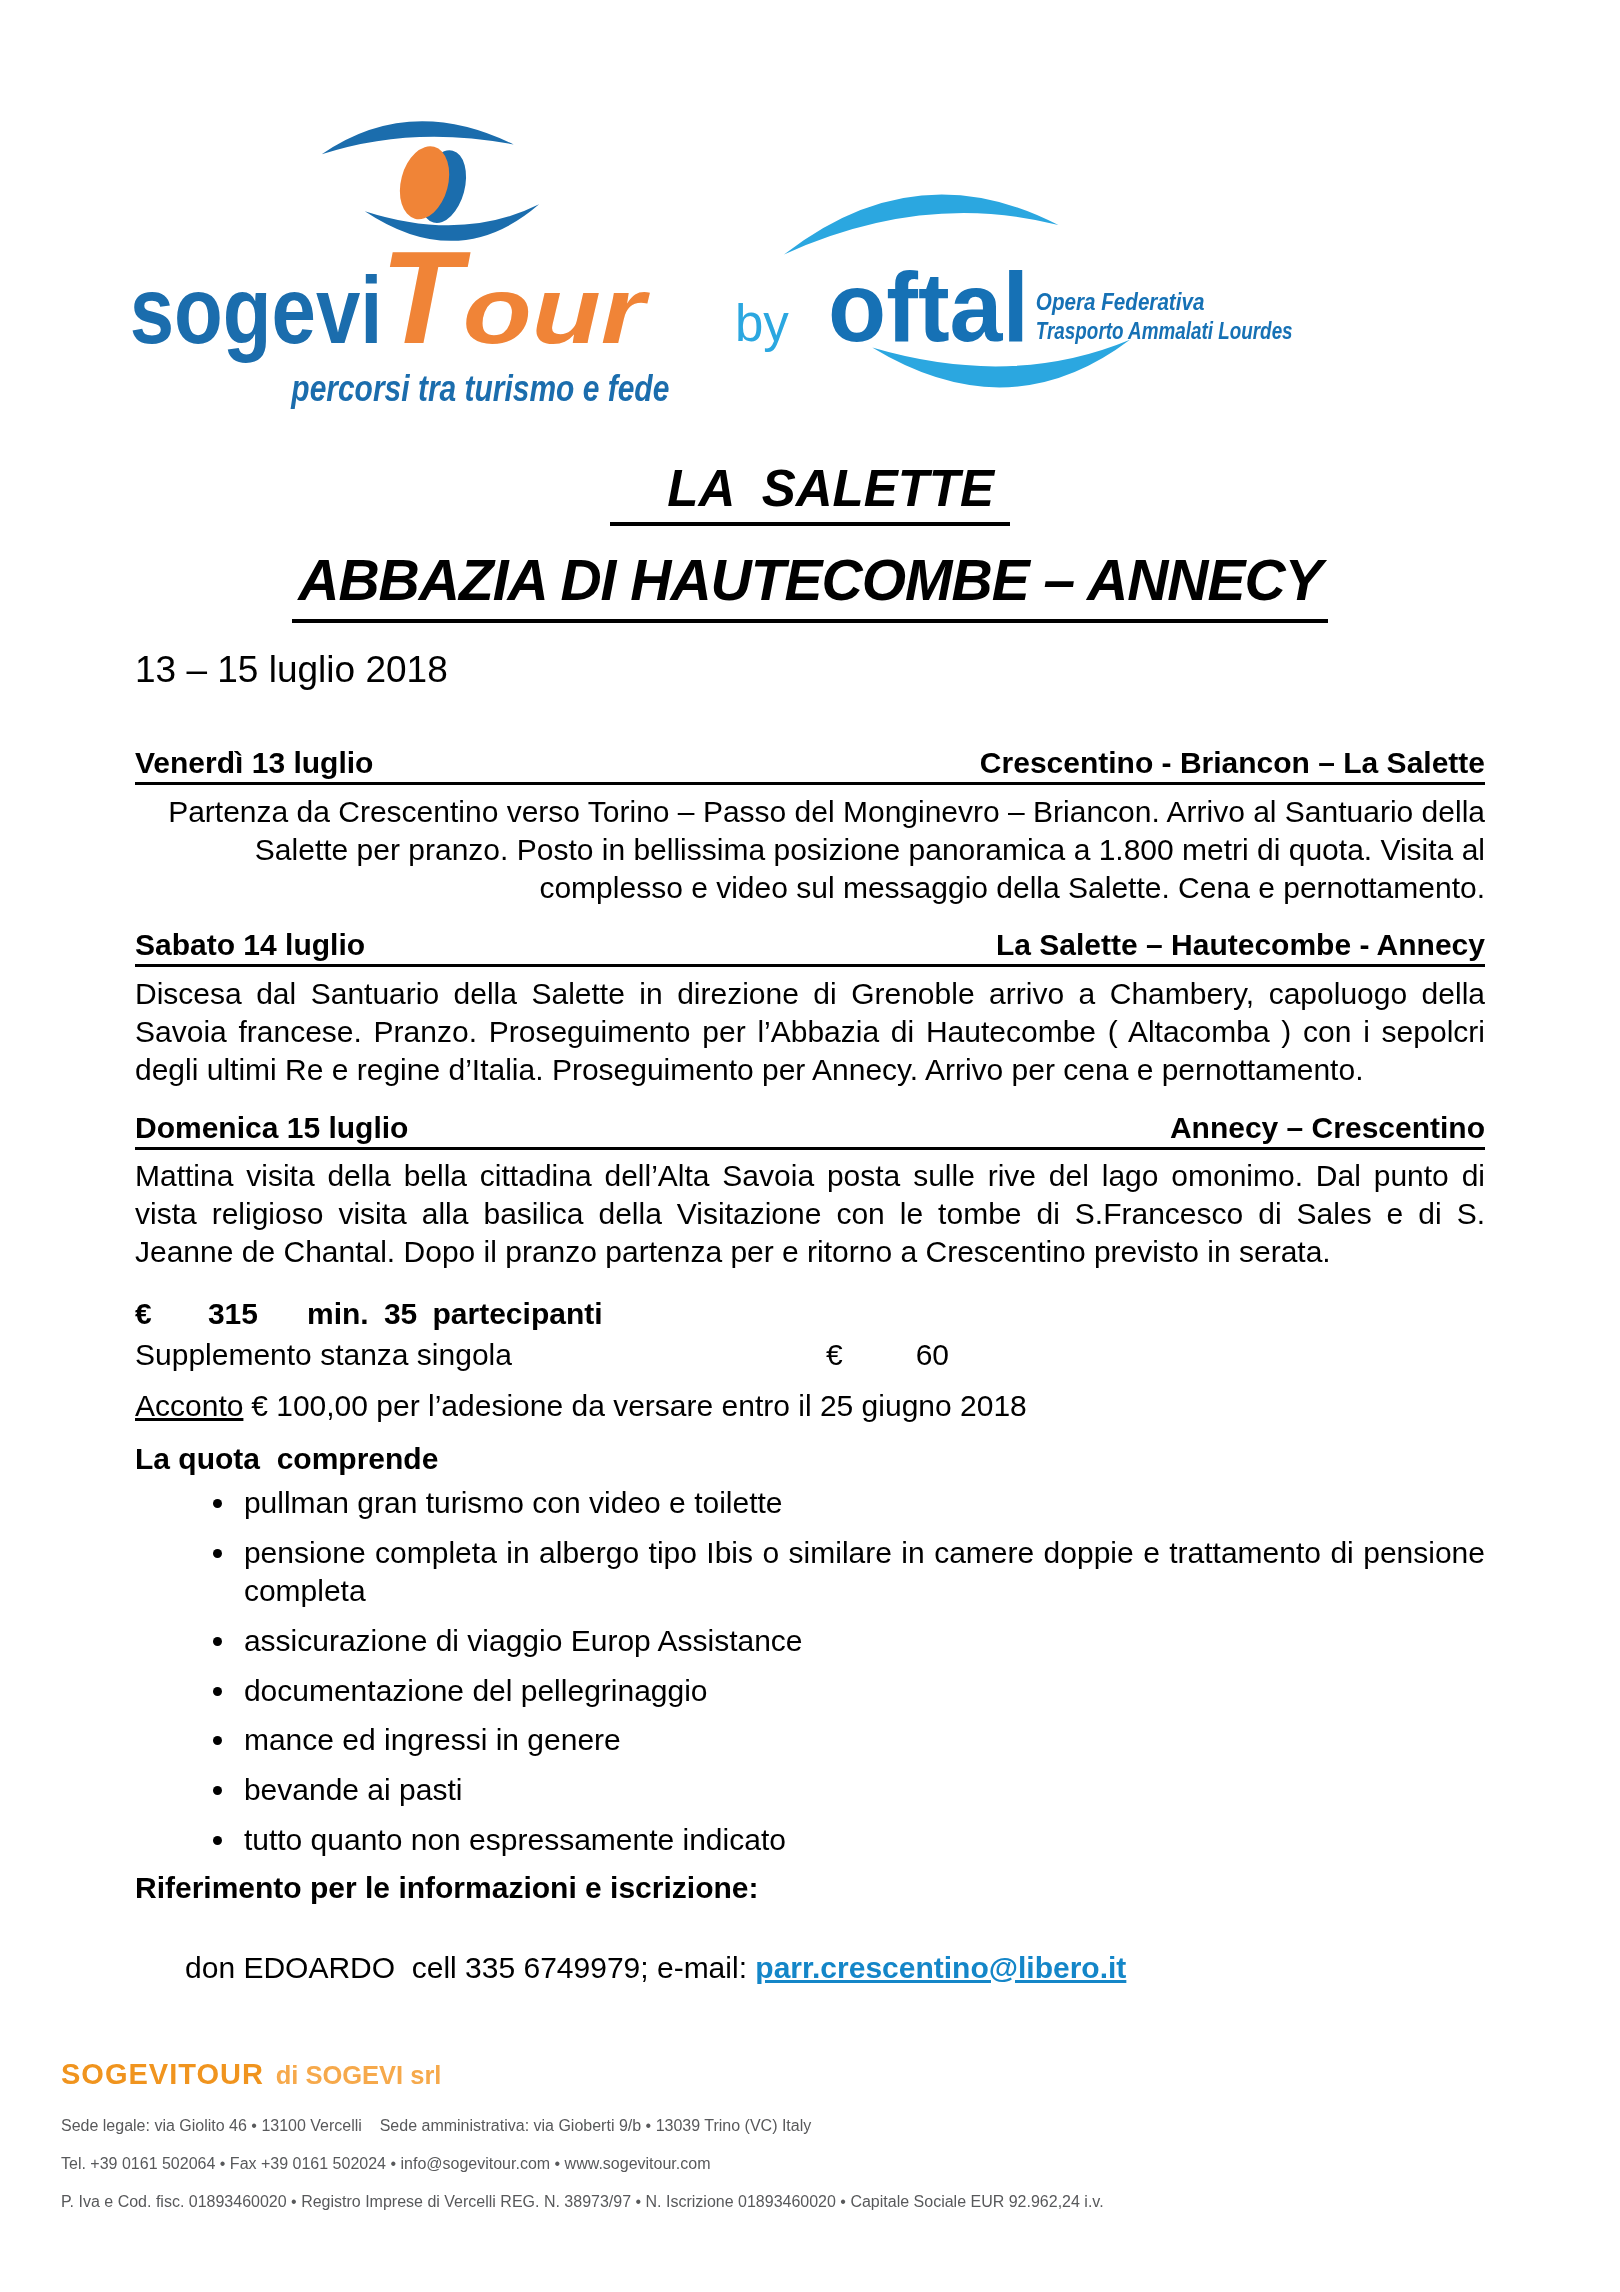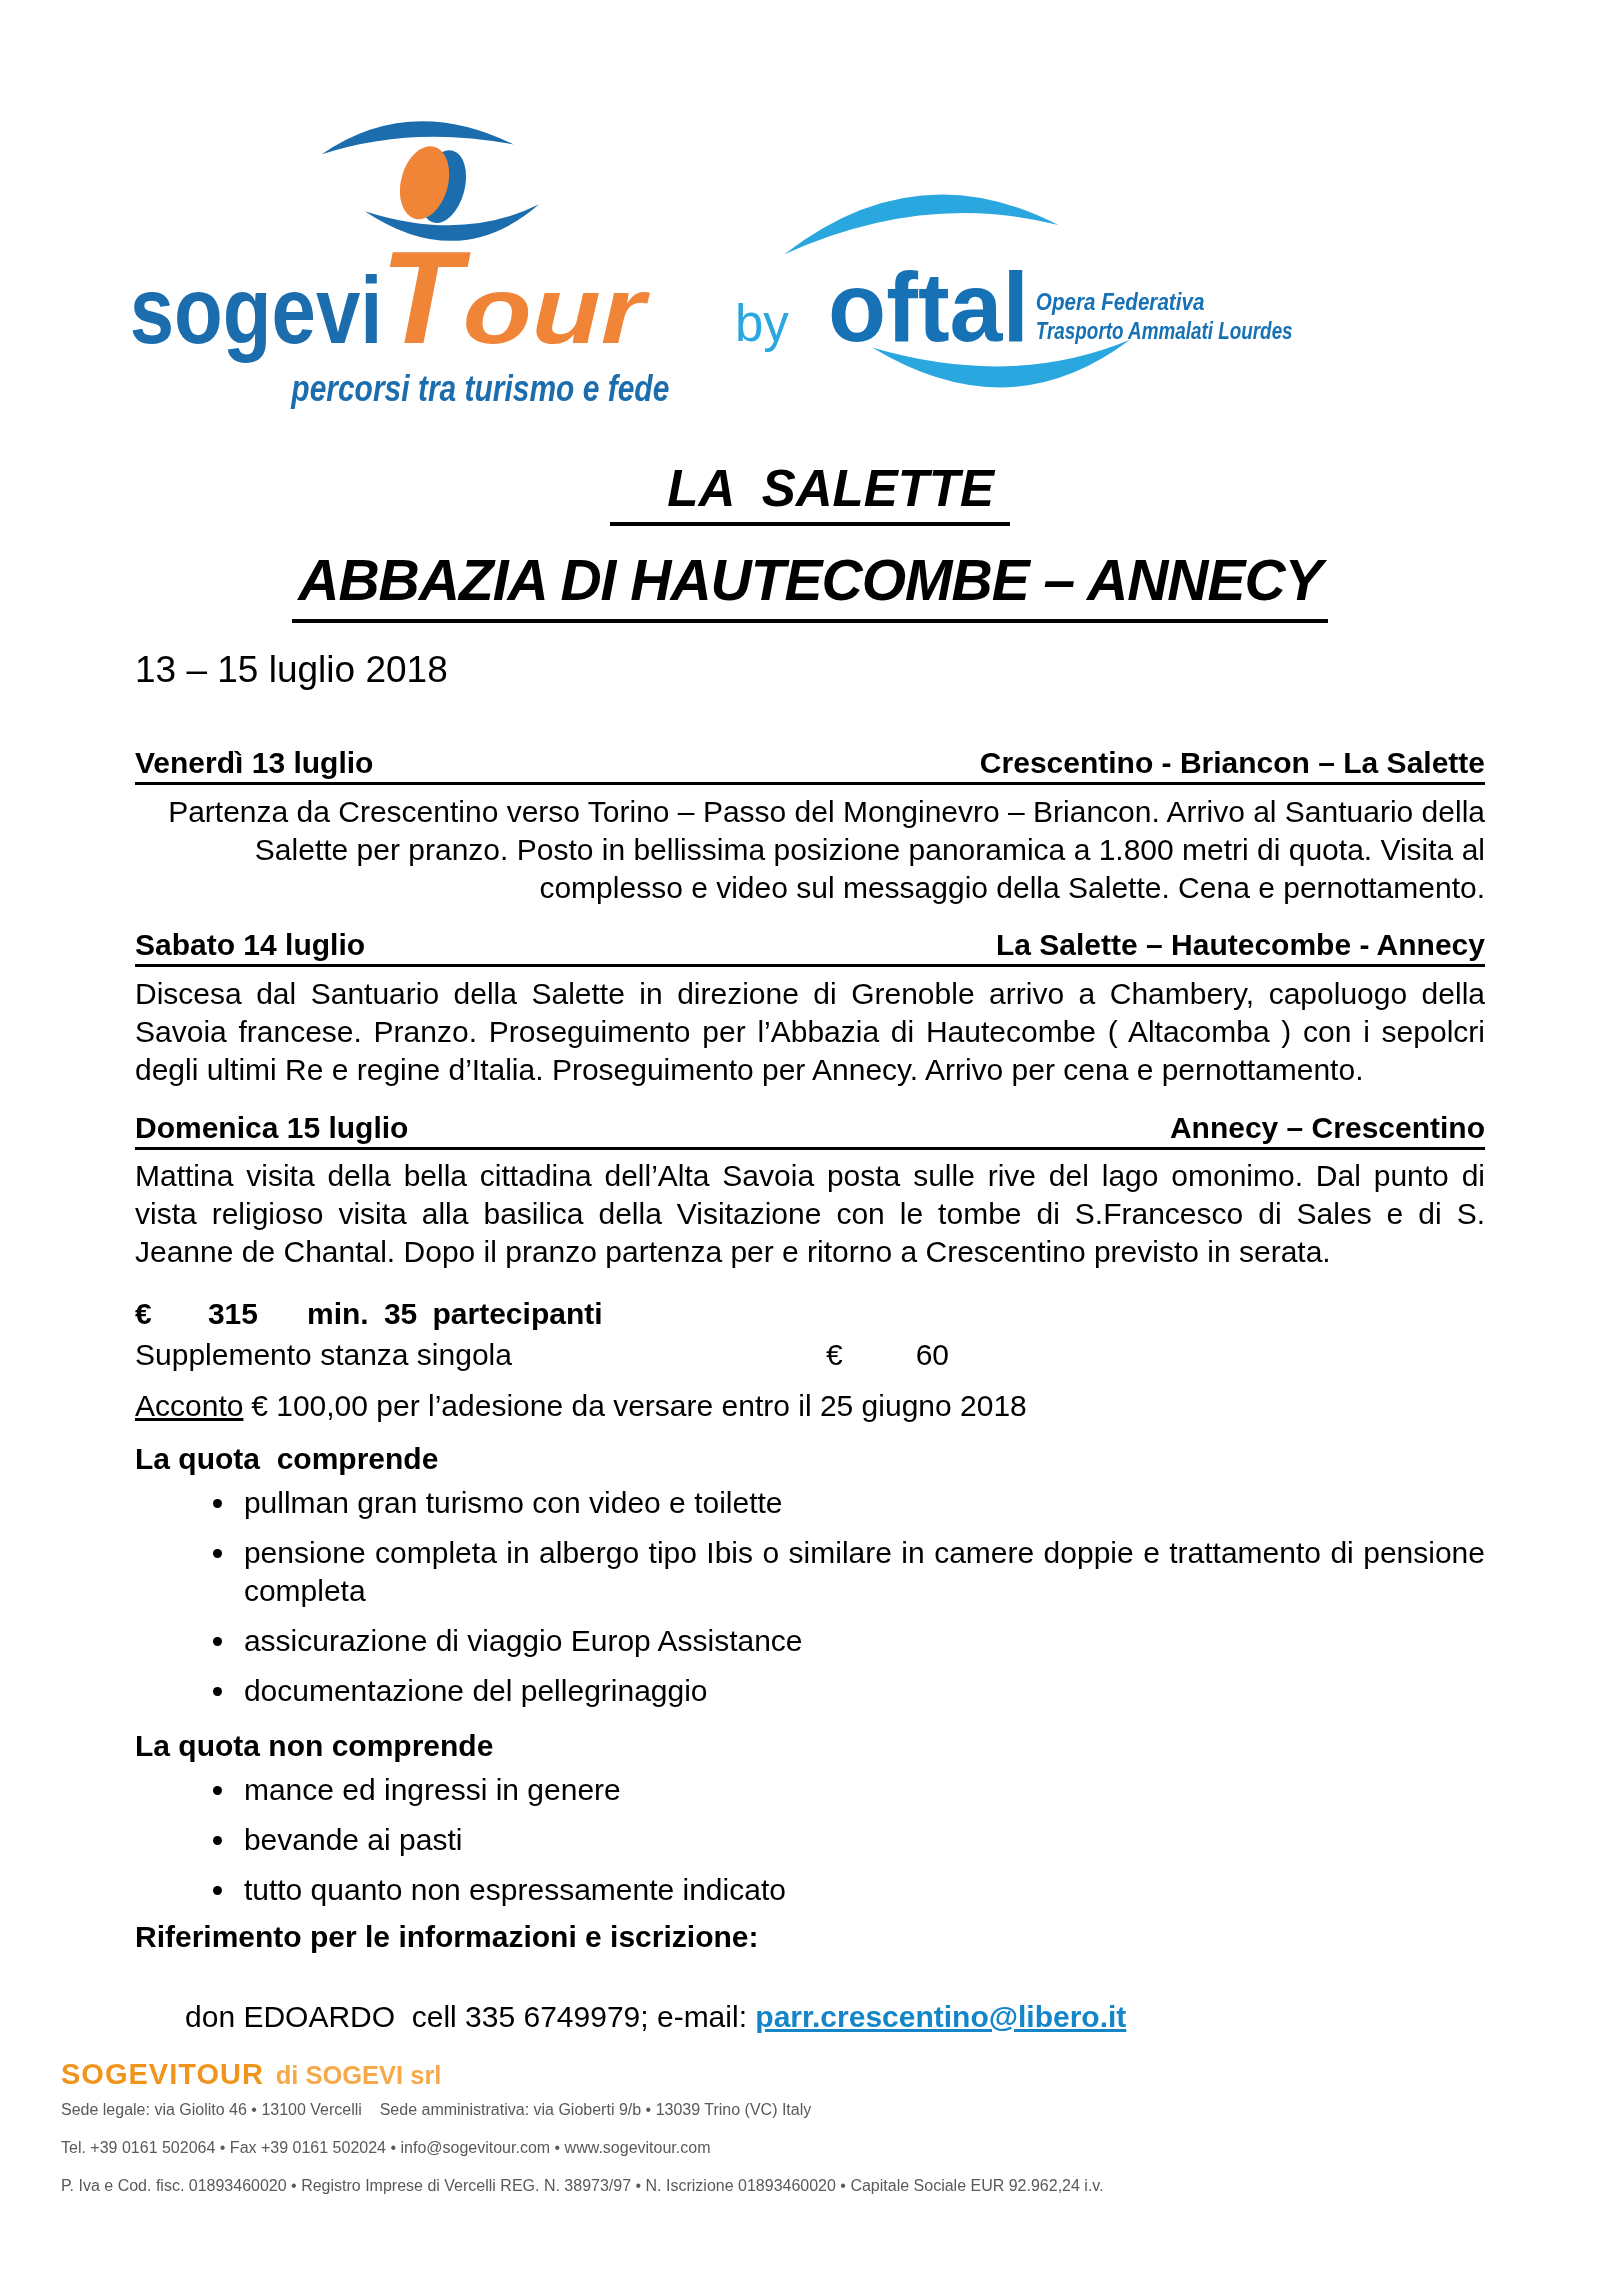--- a/index.html
+++ b/index.html
@@ -43,21 +43,21 @@
   ul.bullets li{font-size:30px;line-height:38px;margin-bottom:11.8px;padding-left:5.9px;}
   ul.bullets.wide li{text-align:justify;}
 
   
   .contact-title{font-size:30px;font-weight:bold;margin-top:11px;}
   .contact-line{font-size:30px;margin-top:11.8px;white-space:pre-wrap;}
   .email{color:#1486C8;font-weight:bold;text-decoration:underline;cursor:pointer;}
 
   
   .footer{position:absolute;left:61px;top:2058px;width:1514px;}
-  .brand-line{margin-bottom:0;}
+  .brand-line{margin-bottom:16px;}
   .brand{font-size:29px;font-weight:bold;color:#F0941E;letter-spacing:1px;}
   .brand-suffix{font-size:25.5px;color:#F6A94B;font-weight:bold;margin-left:11.8px;}
   .fline{color:#58595B;font-size:16px;line-height:38px;white-space:pre-wrap;}
 </style>
 </head>
 <body>
 
 <div class="page">
 
   <svg class="logo-abs" style="left:118px;top:113px;" width="568" height="304" viewBox="0 0 580 310">
@@ -134,21 +134,20 @@
     </div>
 
     <div class="list-title">La quota  comprende</div>
     <ul class="bullets wide">
       <li>pullman gran turismo con video e toilette</li>
       <li>pensione completa in albergo tipo Ibis o similare in camere doppie e trattamento di pensione completa</li>
       <li>assicurazione di viaggio Europ Assistance</li>
       <li>documentazione del pellegrinaggio</li>
     </ul>
 
-    <div class="list-title">La quota non comprende</div>
     <ul class="bullets">
       <li>mance ed ingressi in genere</li>
       <li>bevande ai pasti</li>
       <li>tutto quanto  non espressamente indicato</li>
     </ul>
 
     <div class="contact-title">Riferimento per le informazioni e iscrizione:</div>
     <div class="contact-line">
       <span>don EDOARDO  cell 335 6749979; e-mail: </span><a class="email">parr.crescentino@libero.it</a>
     </div>

